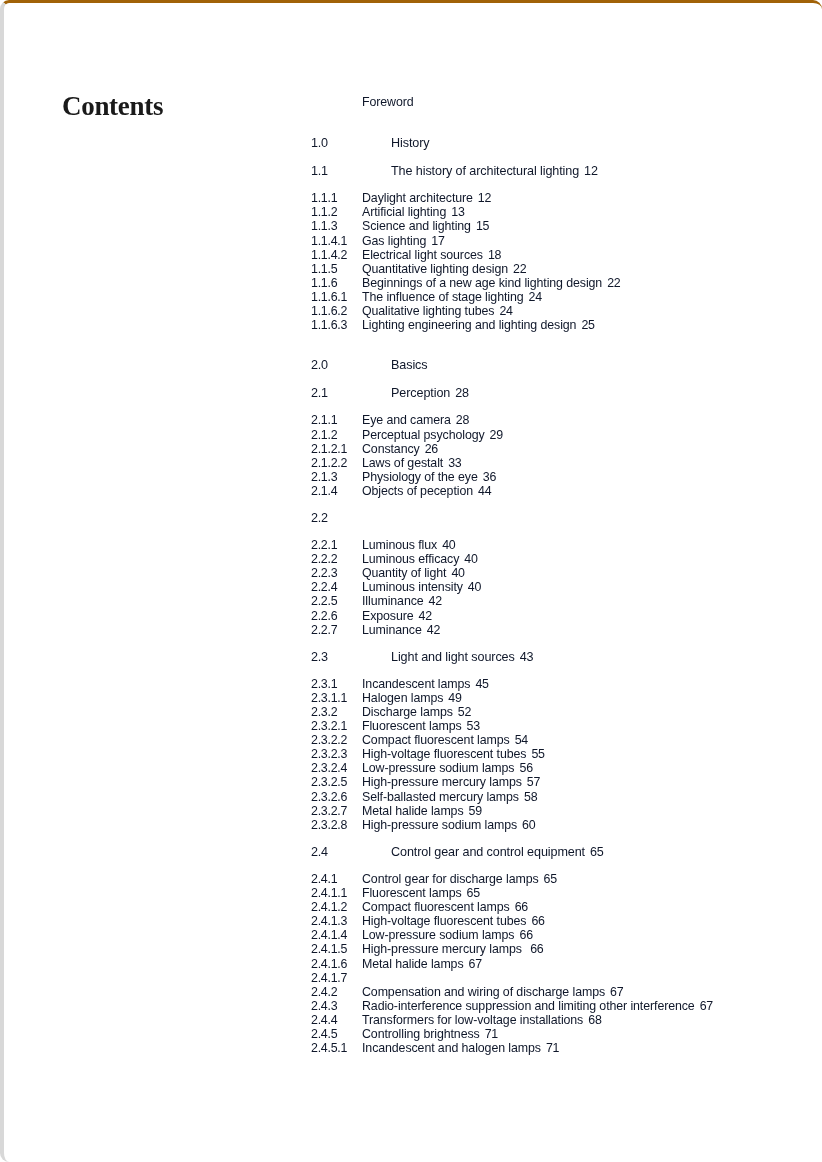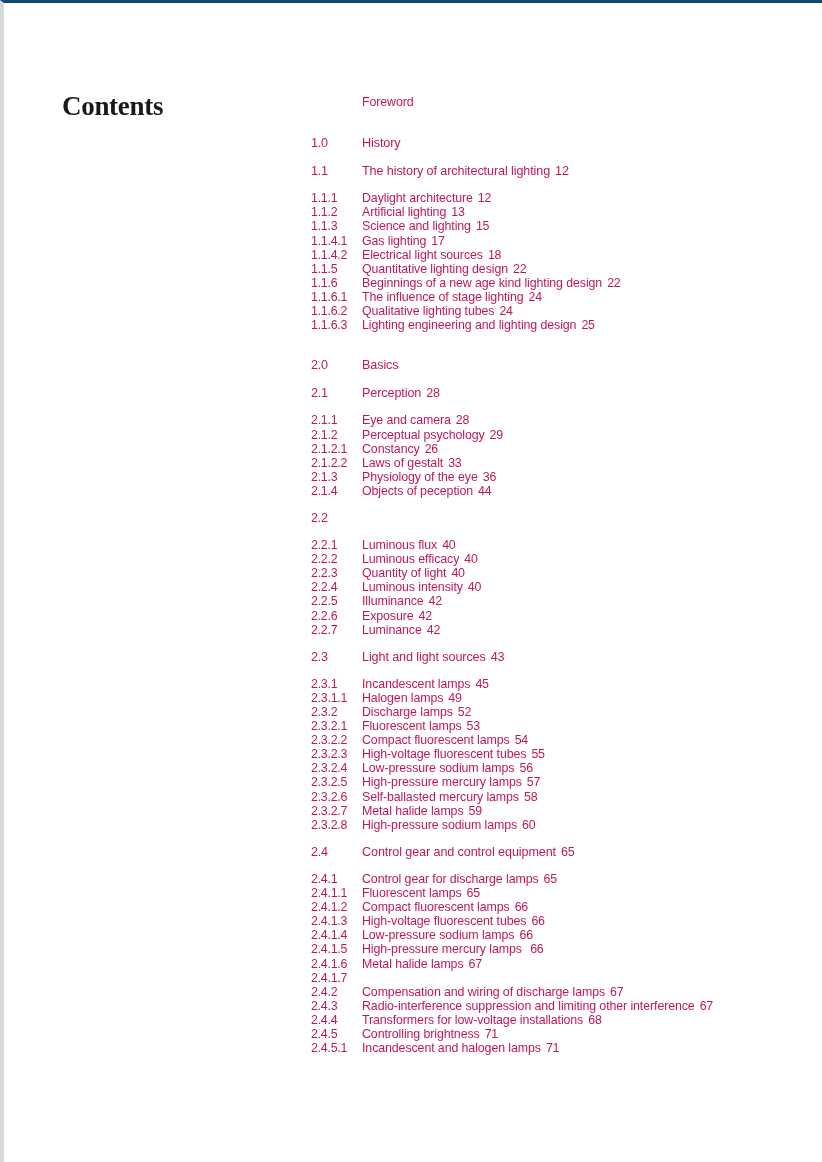--- a/index.html
+++ b/index.html
@@ -5,26 +5,27 @@
   html, body {
     margin: 0;
     padding: 0;
     background: #ffffff;
   }
   .page {
     position: relative;
     width: 822px;
     height: 1162px;
     background: #ffffff;
-    border-top: 3px solid #0c4a6e;
+    border-top: 3px solid #a16207;
     border-left: 4px solid #d8d8d8;
     box-sizing: border-box;
     overflow: hidden;
     font-family: "Liberation Sans", "DejaVu Sans", sans-serif;
     color: #231f20;
+    border-radius: 9px;
   }
 
   
   .contents-title {
     position: absolute;
     left: 58px;
     top: 88px;
     font-family: "Liberation Serif", "DejaVu Serif", serif;
     font-weight: bold;
     font-size: 27px;
@@ -39,21 +40,21 @@
     left: 307px;
     top: 92px;
     width: 470px;
   }
 
   .toc-row {
     display: flex;
     align-items: flex-start;
     font-size: 12.4px;
     line-height: 14.1px;
-    color: #be185d;
+    color: #0f172a;
     white-space: nowrap;
   }
 
   .toc-row .num {
     flex: 0 0 51px;
     width: 51px;
     letter-spacing: -0.25px;
   }
 
   .toc-row .entry {
@@ -67,20 +68,21 @@
 
   .toc-row .pg {
     margin-left: 5px;
     letter-spacing: -0.2px;
   }
 
   
   .toc-row.lvl-part,
   .toc-row.lvl-chapter {
     font-size: 12.6px;
+    gap: 29px;
   }
   .toc-row.lvl-plain {
     font-size: 12.4px;
   }
 
   
   .gap-foreword { height: 27px; }
   .gap-major    { height: 14px; }
   .gap-group    { height: 13px; }
   .gap-section  { height: 26px; }

